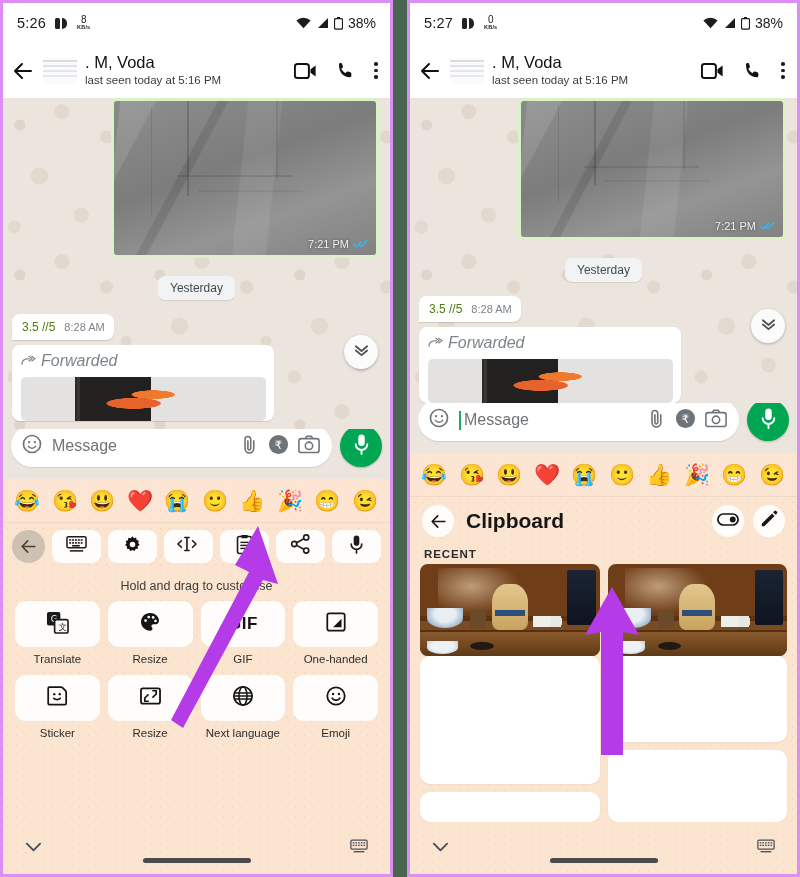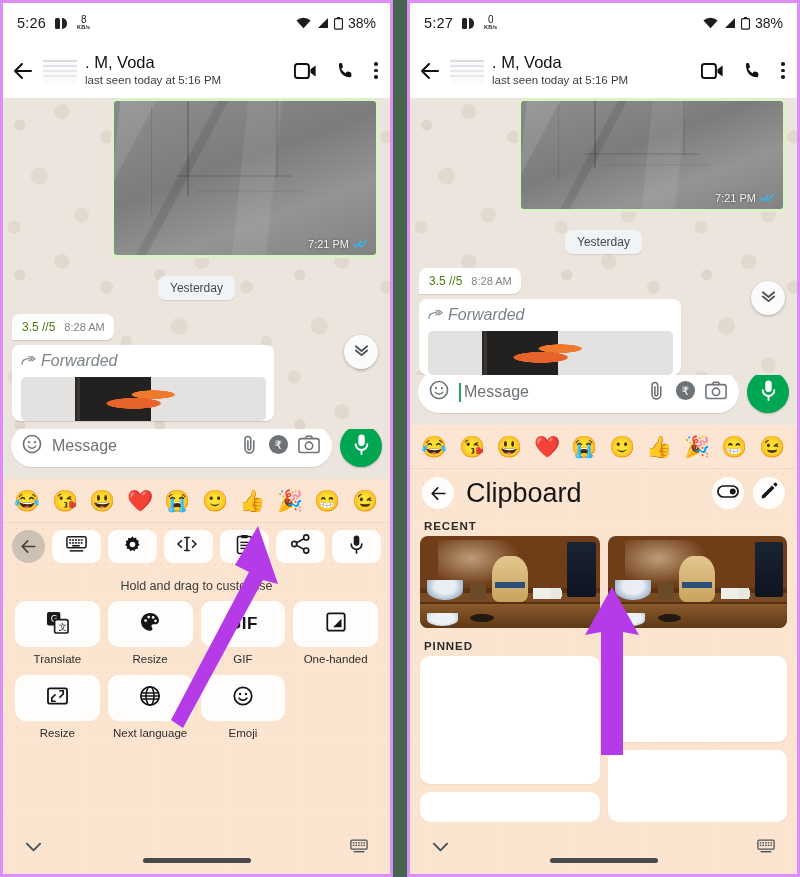--- a/index.html
+++ b/index.html
@@ -223,21 +223,21 @@
 
   
   .clip-head {
     height: 48px; flex:0 0 48px; display:flex; align-items:center; gap: 12px;
     padding: 0 12px;
   }
   .round-btn {
     width: 32px; height: 32px; flex:0 0 32px; border-radius:50%;
     background:#fffdfb; display:flex; align-items:center; justify-content:center;
   }
-  .clip-title { font-size: 27px; color:#161616; flex:1 1 auto; }
+  .clip-title { font-size: 21px; color:#161616; flex:1 1 auto;font-weight:bold; }
   .clip-actions { display:flex; align-items:center; gap: 9px; }
   .sec-label { font-size: 11.5px; font-weight:700; letter-spacing:.9px; color:#2b2b2b; padding: 3px 0 4px 14px; }
 
   .clip-row { display:grid; grid-template-columns: 1fr 1fr; gap: 8px; padding: 0 10px; }
   .shelf {
     height: 92px; border-radius: 8px; overflow:hidden; position:relative;
     background:
       linear-gradient(180deg, #6f3d18 0 56%, #5a3113 56% 62%, #7a4a22 62% 100%);
   }
   .shelf .glow {
@@ -587,20 +587,33 @@
         <div class="cell">
           <span class="tile">
             <span>
               <svg width="22" height="22" viewBox="0 0 24 24">
                   <rect x="2.5" y="2.5" width="19" height="19" rx="2.4" fill="none" stroke="#141414" stroke-width="1.9"></rect>
                   <path d="M18 8.4v9.2H8.8Z" fill="#141414"></path>
                 </svg>
             </span>
           </span>
           <span class="lbl">One-handed</span>
+        </div>
+        <div class="cell">
+          <span class="tile">
+            <span>
+              <svg width="22" height="22" viewBox="0 0 24 24">
+                  <path d="M3.6 2.4h12.8c.7 0 1.3.3 1.8.8l3 3c.5.5.8 1.1.8 1.8v12.2c0 .7-.6 1.2-1.3 1.2H3.6c-.7 0-1.2-.5-1.2-1.2V3.6c0-.7.5-1.2 1.2-1.2Z" fill="none" stroke="#141414" stroke-width="1.9" stroke-linejoin="round"></path>
+                  <circle cx="9" cy="10" r="1.3" fill="#141414"></circle>
+                  <circle cx="15" cy="10" r="1.3" fill="#141414"></circle>
+                  <path d="M8.4 14.4c1.6 2.1 5.6 2.1 7.2 0" stroke="#141414" stroke-width="1.7" fill="none" stroke-linecap="round"></path>
+                </svg>
+            </span>
+          </span>
+          <span class="lbl">Sticker</span>
         </div>
         <div class="cell">
           <span class="tile">
             <span>
               <svg width="23" height="20" viewBox="0 0 24 21">
                   <rect x="2" y="2.4" width="20" height="16.2" rx="2" fill="none" stroke="#141414" stroke-width="1.9"></rect>
                   <path d="M6 12.6v3.4h3.4M9.4 9.4 6 12.6M18 8.4V5h-3.4M14.6 11.6 18 8.4" stroke="#141414" stroke-width="1.8" fill="none" stroke-linecap="round" stroke-linejoin="round"></path>
                 </svg>
             </span>
           </span>
@@ -884,21 +897,20 @@
             <span class="pot"></span>
             <span class="basket"></span>
             <span class="eggs"></span>
             <span class="dark-box"></span>
             <span class="lowshelf"></span>
             <span class="plate"></span>
             <span class="disc"></span>
           </div>
         </div>
 
-        <div class="sec-label" style="padding-top:12px;">PINNED</div>
         <div class="pin-grid">
           <div>
             <div class="pin-card" style="height:128px;">
               <span class="ln" style="width:94%;"></span>
               <span class="ln" style="width:62%;"></span>
               <span class="ln" style="width:48%;"></span>
               <span class="ln" style="width:68%;"></span>
               <span class="ln" style="width:84%;"></span>
             </div>
             <div class="pin-card" style="height:30px;margin-top:8px;">

